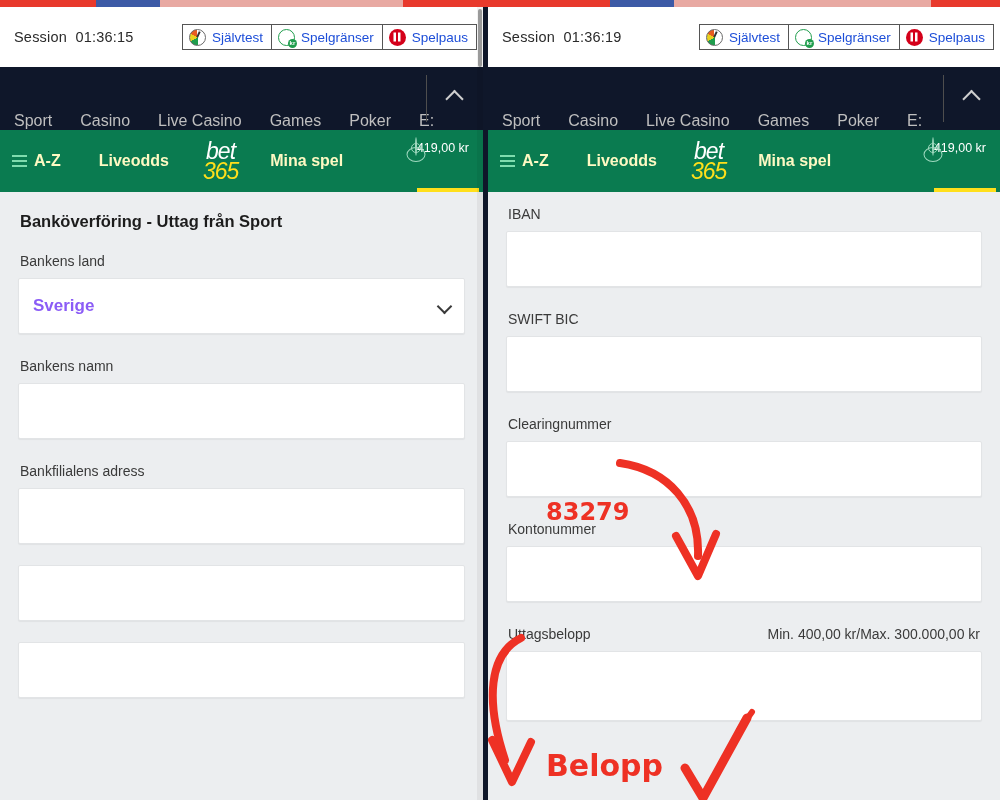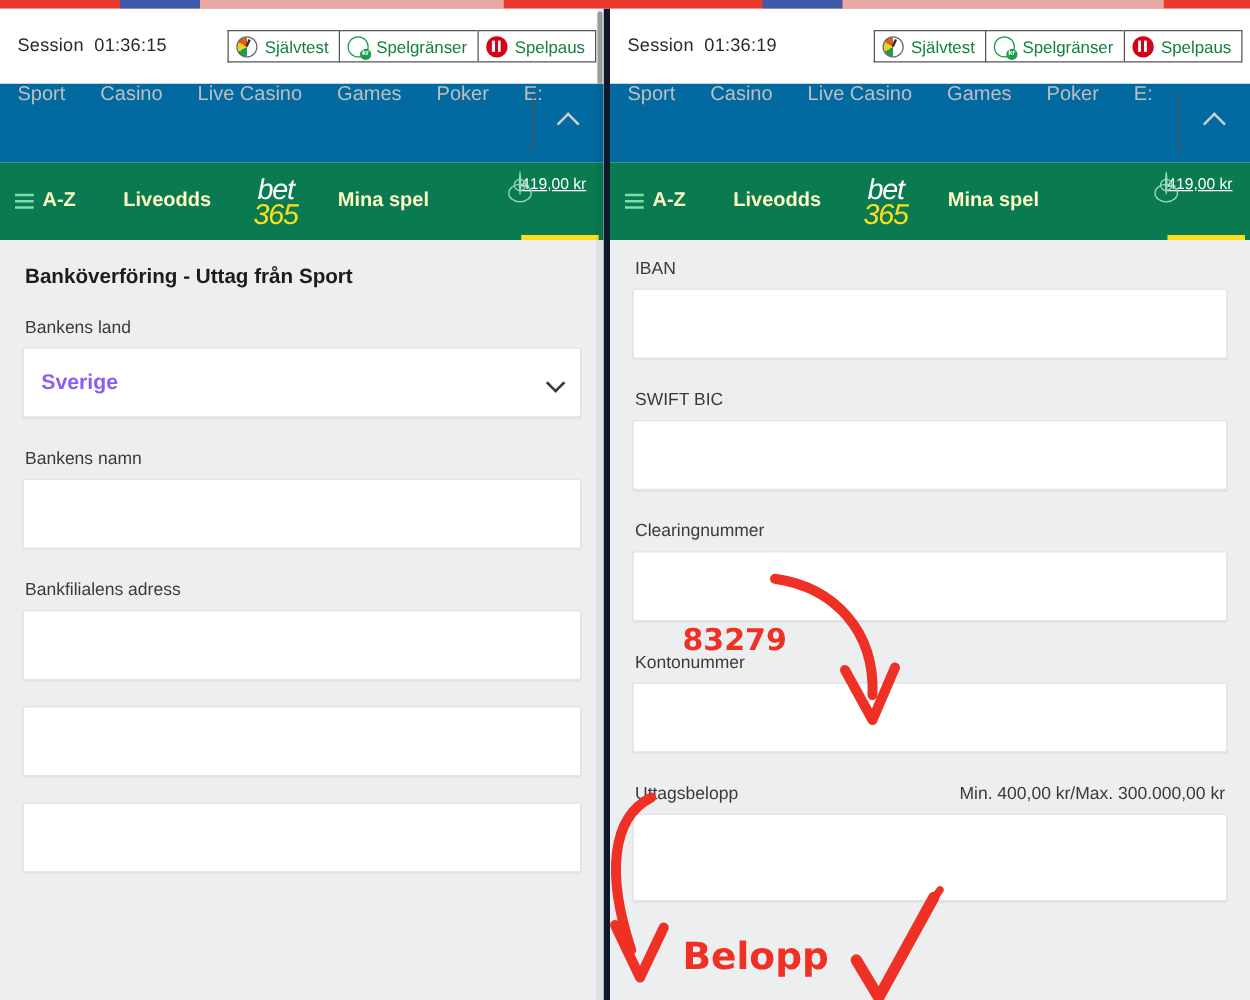--- a/index.html
+++ b/index.html
@@ -24,21 +24,21 @@
   .session-bar {
     position:relative; height:60px; background:#ffffff;
     display:flex; align-items:center; padding-left:14px; gap:16px;
   }
   .session-text { font-size:14.5px; color:#2a2a2a; letter-spacing:.2px; white-space:nowrap; }
   .rg-group { display:flex; margin-left:auto; margin-right:6px; }
   .rg-btn {
     display:flex; align-items:center; gap:6px;
     border:1px solid #555; border-right:none;
     padding:4px 8px 4px 6px; height:26px; background:#fff;
-    font-size:13.5px; color:#15803d; white-space:nowrap;
+    font-size:13.5px; color:#1d4ed8; white-space:nowrap;
   }
   .rg-btn:last-child { border-right:1px solid #555; }
   .rg-ico { width:17px; height:17px; flex:0 0 17px; position:relative; }
 
   
   .ico-gauge { border-radius:50%; background:
       conic-gradient(from 180deg, #1f9d4d 0deg 60deg, #e8d21f 60deg 120deg, #e85c1f 120deg 180deg, #ffffff 180deg 360deg);
       border:1.5px solid #6a6a6a; }
   .ico-gauge::after{ content:""; position:absolute; left:50%; top:50%; width:1.5px; height:6px;
       background:#333; transform-origin:bottom center; transform:translate(-50%,-100%) rotate(25deg); }
@@ -48,22 +48,22 @@
       background:#1f9d4d; color:#fff; font-size:6px; line-height:9px; border-radius:50%;
       width:9px; height:9px; text-align:center; font-weight:bold; }
   
   .ico-pause { border-radius:50%; background:#d4001a; }
   .ico-pause::after{ content:""; position:absolute; left:50%; top:50%;
       transform:translate(-50%,-50%); width:7px; height:9px;
       background:linear-gradient(90deg,#fff 0 2.5px,transparent 2.5px 4.5px,#fff 4.5px 7px); }
 
   
   .dark-nav {
-    position:relative; height:63px; background:#0369a1;
-    display:flex; align-items:flex-start; padding-left:14px; overflow:hidden;
+    position:relative; height:63px; background:#0f172a;
+    display:flex; align-items:flex-end; padding-left:14px; overflow:hidden;
   }
   .dark-nav .nav-item { color:#bfbfbf; font-size:16px; margin-right:28px; white-space:nowrap; }
   .nav-divider { position:absolute; right:56px; top:8px; bottom:8px; width:1px; background:#4e4e4e; }
   .nav-chevron { position:absolute; right:22px; top:50%; transform:translateY(-50%); }
   .chev { width:13px; height:13px; border-left:2px solid #cfcfcf; border-top:2px solid #cfcfcf; display:block; }
   .chev.up { transform:rotate(45deg); }
   .chev.down { transform:rotate(-135deg); }
 
   
   .green-bar {
@@ -73,21 +73,21 @@
   .hamburger { display:inline-flex; flex-direction:column; gap:3px; margin-right:7px; }
   .hamburger i { display:block; width:15px; height:2px; background:#7fdcae; }
   .gb-item { font-size:16px; color:#fef9c3; white-space:nowrap;font-weight:bold; }
   .az { display:flex; align-items:center; }
   .logo {
     display:inline-flex; flex-direction:column; align-items:center;
     line-height:.88; font-weight:normal; font-style:italic; letter-spacing:-1px;
   }
   .logo .bet { color:#ffffff; font-size:23px; }
   .logo .n365 { color:#ffdf1b; font-size:23px; }
-  .acct { position:absolute; right:14px; top:8px; text-align:center;text-decoration:underline; }
+  .acct { position:absolute; right:14px; top:8px; text-align:center; }
   .acct-circle {
     width:27px; height:27px; border:1.6px solid #9fd9bf; border-radius:50%;
     margin:0 auto 2px; position:relative; overflow:hidden;
   }
   .acct-circle::before{ content:""; position:absolute; left:50%; top:5px; transform:translateX(-50%);
       width:8px; height:8px; border-radius:50%; border:1.5px solid #9fd9bf; }
   .acct-circle::after{ content:""; position:absolute; left:50%; bottom:-7px; transform:translateX(-50%);
       width:17px; height:13px; border-radius:50%; border:1.5px solid #9fd9bf; }
   .acct-bal { font-size:12.5px; color:#ffffff; white-space:nowrap; }
   .acct-underline { position:absolute; right:4px; bottom:0; width:62px; height:4px; background:#ffdf1b; }

